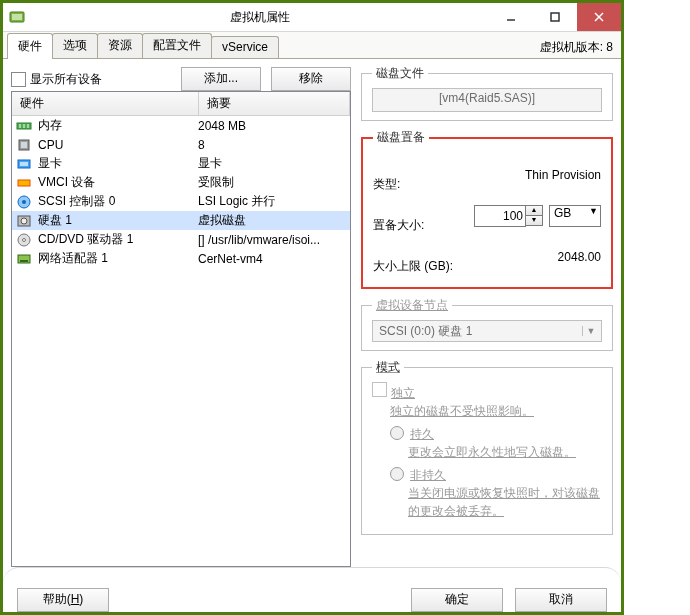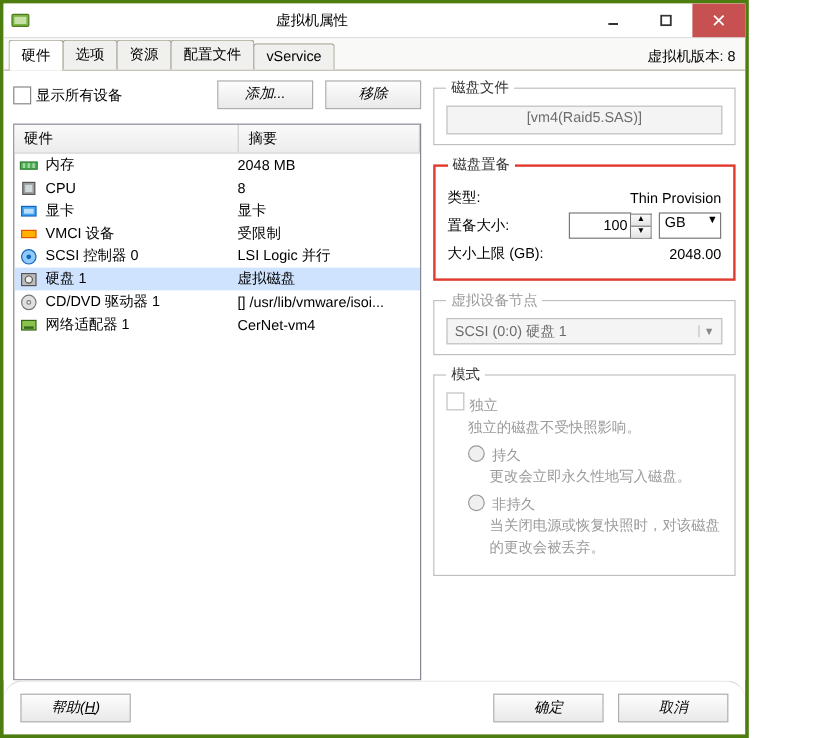--- a/index.html
+++ b/index.html
@@ -12,50 +12,50 @@
   .winbtn.close { background:#c75050; color:#fff; }
   .winbtn svg { width:10px; height:10px; }
   .tabrow { display:flex; align-items:flex-end; height:26px; border-bottom:1px solid #aca899; padding-left:4px; background:#f9f9f7; }
   .tab { padding:3px 10px 4px; border:1px solid #aca899; border-bottom:none; background:#f0f0ee; margin-right:-1px; border-radius:3px 3px 0 0; cursor:default; }
   .tab.active { background:#fff; position:relative; top:1px; padding-top:4px; }
   .verrow { margin-left:auto; padding:0 8px 2px 0; font-size:12px; }
   .body { flex:1; display:flex; padding:6px 8px 0 8px; gap:10px; background:#fff; overflow:hidden; }
   .leftcol, .rightcol { display:flex; flex-direction:column; }
   .leftcol { width:340px; }
   .rightcol { flex:1; }
-  .toprow { display:flex; align-items:center; margin:2px 0 12px 0; }
+  .toprow { display:flex; align-items:center; margin:2px 0 0 0; }
   .chk { width:13px; height:13px; border:1px solid #888; margin-right:4px; display:inline-block; background:#fff; }
-  .btn { min-width:62px; height:22px; border:1px solid #adadad; background:linear-gradient(#fdfdfd,#e9e9e9); text-align:center; line-height:20px; padding:0 8px; cursor:default;font-style:italic; }
+  .btn { min-width:62px; height:22px; border:1px solid #adadad; background:linear-gradient(#fdfdfd,#e9e9e9); text-align:center; line-height:20px; padding:0 8px; cursor:default; }
   .btn.wide { min-width:74px; }
   .hwlist { flex:1; border:1px solid #828790; background:#fff; overflow:hidden; }
   .hwhead { display:flex; background:linear-gradient(#fafafa,#ececec); border-bottom:1px solid #cfcfcf; font-size:12px; }
   .hwhead > div { padding:3px 8px; border-right:1px solid #d0d0d0; }
   .hwhead .c1 { width:170px; } .hwhead .c2 { flex:1; }
   .hwrow { display:flex; align-items:center; height:19px; padding:0 4px; }
   .hwrow.sel { background:#cfe3ff; }
   .hwrow .ico { width:16px; height:16px; margin-right:6px; flex:none; }
   .hwrow .c1 { width:160px; white-space:nowrap; } .hwrow .c2 { flex:1; white-space:nowrap; overflow:hidden; text-overflow:ellipsis; }
   fieldset { border:1px solid #c0c0c0; margin:0 0 8px 0; padding:6px 10px 8px 10px; }
   fieldset.highlight { border:2px solid #e23a2e; }
   legend { padding:0 4px; color:#333; }
   .filebox { border:1px solid #c0c0c0; background:#f4f4f4; color:#6d6d6d; padding:2px 4px; height:18px; overflow:hidden;text-align:center; }
   .kv { display:flex; align-items:center; margin:4px 0; }
-  .kv .k { flex:1; } .kv .v { }
+  .kv .k { flex:1;margin-top:20px; } .kv .v { }
   .spin { display:flex; align-items:center; }
   .spin input { width:46px; height:18px; text-align:right; border:1px solid #7a7a7a; font-size:12px; padding-right:2px; }
   .spinbtns { width:16px; display:flex; flex-direction:column; border:1px solid #7a7a7a; border-left:none; }
   .spinbtns div { height:9px; font-size:7px; line-height:7px; text-align:center; background:linear-gradient(#fafafa,#e4e4e4); }
   .spinbtns div+div { border-top:1px solid #7a7a7a; }
   .unitsel { width:44px; height:20px; margin-left:6px; display:flex; border:1px solid #7a7a7a; padding:0 2px 0 4px; background:#fff; justify-content:space-between; }
   .unitsel .arr { font-size:9px; }
-  .disabled { color:#9a9a9a; }
+  .disabled { color:#9a9a9a;text-decoration:underline; }
   .radio { width:12px; height:12px; border:1px solid #9a9a9a; border-radius:50%; display:inline-block; margin-right:6px; vertical-align:-2px; background:#f0f0f0; }
   .combo { display:flex; align-items:center; border:1px solid #c0c0c0; background:#f4f4f4; color:#6d6d6d; height:20px; padding:0 2px 0 6px; justify-content:space-between; }
   .combo .arr { width:16px; text-align:center; border-left:1px solid #c0c0c0; font-size:9px; color:#888;}
-  .footer { height:44px; border-top:1px solid #d8d8d8; display:flex; align-items:center; padding:0 14px;border-radius:16px; }
+  .footer { height:44px; border-top:1px solid #d8d8d8; display:flex; align-items:flex-end; padding:0 14px;border-radius:16px; }
   .footer .btn { min-width:74px; }
   .footer .spacer { flex:1; }
   .modehelp { font-size:12px; color:#9a9a9a; margin:0 0 6px 18px; line-height:1.5; }
   .underline-acc { text-decoration:underline; }
 </style>
 </head>
 <body>
 
 <div class="window">
 

